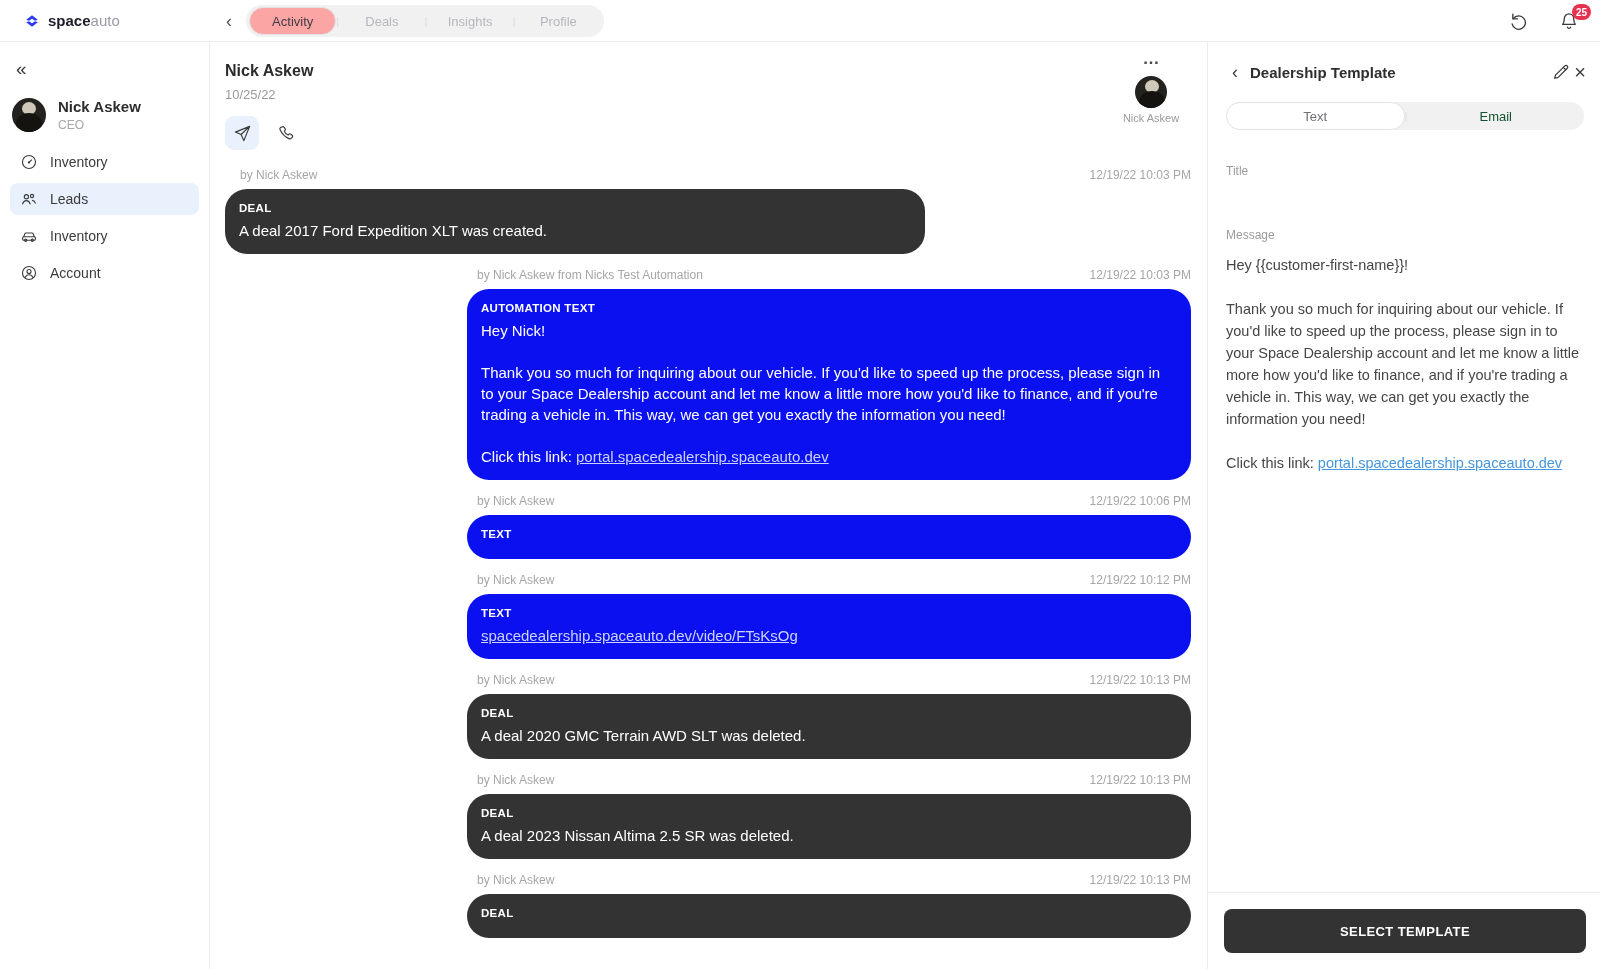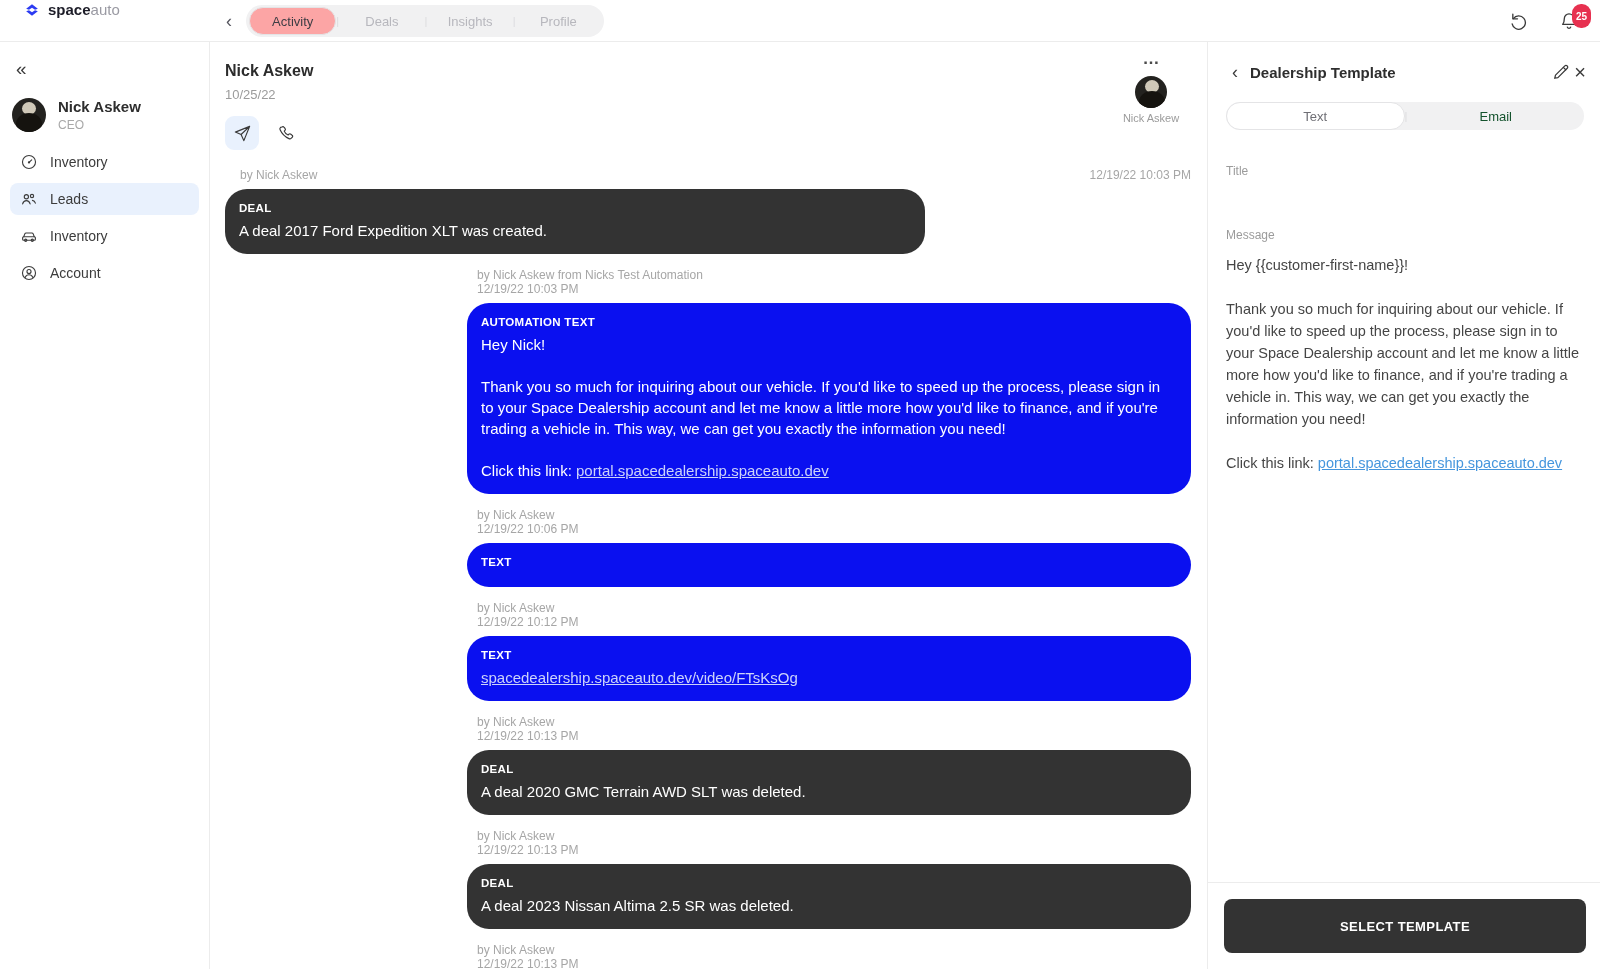--- a/index.html
+++ b/index.html
@@ -1,34 +1,34 @@
 <!DOCTYPE html>
 <html style="--blue: #0a10f0; --dark: #333333; --sel: #e9f1fd; --badge: #e73150; --link: #4596dd;"><head>
 <meta charset="utf-8">
 <style>
   * { margin:0; padding:0; box-sizing:border-box; }
   html,body { width:1600px; height:969px; overflow:hidden; background:#fff;
     font-family:"Liberation Sans", sans-serif; color:#333; }
 
   
-  .topbar { height:42px; border-bottom:1px solid #ececec; display:flex; align-items:flex-start; position:relative; background:#fff; }
+  .topbar { height:42px; border-bottom:1px solid #ececec; display:flex; align-items:center; position:relative; background:#fff; }
   .logo { display:flex; align-items:center; gap:6px; margin-left:22px; }
   .logo svg { width:20px; height:20px; }
   .logo .b1 { font-weight:700; font-size:15px; color:#1d1d28; }
   .logo .b2 { font-weight:400; font-size:15px; color:#9a9aa3; }
   .topbar-center { position:absolute; left:216px; top:5px; display:flex; align-items:center; }
   .back-btn { width:26px; height:30px; border:none; background:transparent; font-size:18px; color:#55555e; cursor:pointer; }
   .pillbar { margin-left:4px; background:#f1f1f2; border-radius:17px; height:32px; display:flex; align-items:center; padding:0 3px; width:358px; }
   .pill { flex:1; height:28px; border:none; background:transparent; border-radius:15px; font-size:13px; color:#b7b7bd; cursor:pointer; font-family:inherit; }
   .pill.active { background:#fca5a5; border:1px solid #e4e4e6; color:#3d3d44; }
   .pill-sep { color:#dcdcdf; font-size:11px; }
   .topbar-right { position:absolute; right:18px; top:0; height:42px; display:flex; align-items:center; gap:24px; }
   .iconbtn { border:none; background:transparent; cursor:pointer; position:relative; width:26px; height:26px; display:flex; align-items:center; justify-content:center; }
   .iconbtn svg { width:20px; height:20px; }
-  .badge { position:absolute; top:-4px; right:-9px; min-width:19px; height:24px; border-radius:9px; background:var(--badge,#e73150); color:#fff; font-size:10px; font-weight:700; display:flex; align-items:center; justify-content:center; padding:0 3px; }
+  .badge { position:absolute; top:-4px; right:-9px; min-width:19px; height:16px; border-radius:9px; background:var(--badge,#e73150); color:#fff; font-size:10px; font-weight:700; display:flex; align-items:center; justify-content:center; padding:0 3px; }
 
   
   .app { display:flex; height:927px; }
 
   
   .sidebar { width:210px; border-right:1px solid #ececec; padding:14px 10px 0 10px; flex:none; }
   .collapse-btn { border:none; background:transparent; font-size:19px; color:#3a3a3a; cursor:pointer; padding:2px 6px; }
   .user-block { display:flex; align-items:center; gap:12px; margin:16px 0 14px 2px; }
   .avatar { width:34px; height:34px; border-radius:50%; background:#23221f; position:relative; overflow:hidden; flex:none; }
   .avatar::before { content:""; position:absolute; top:4px; left:10px; width:14px; height:13px; border-radius:50%; background:#cfc8b8; }
@@ -49,21 +49,21 @@
   .action-btn.selected { background:var(--sel,#e9f1fd); }
   .action-btn svg { width:19px; height:19px; }
   .header-right { position:absolute; right:24px; top:10px; display:flex; flex-direction:column; align-items:center; width:64px; }
   .more-btn { border:none; background:transparent; font-size:17px; font-weight:700; color:#4a4a4a; cursor:pointer; line-height:14px; }
   .header-right .avatar { width:32px; height:32px; margin-top:10px; }
   .avatar-label { font-size:11px; color:#9b9b9b; margin-top:4px; white-space:nowrap; }
 
   .feed-list { padding:0 16px 0 15px; }
   .msg { margin-top:14px; }
   .meta { display:flex; justify-content:space-between; font-size:12px; color:#a6a6a6; padding-left:15px; }
-  .msg.right .meta { padding-left:252px;flex-direction:column; }
+  .msg.right .meta { padding-left:252px; }
   .bubble { margin-top:7px; border-radius:22px; padding:11px 18px 13px 14px; color:#fff; font-size:15px; line-height:21px; }
   .msg.left .bubble { width:700px; }
   .msg.right .bubble { margin-left:242px; }
   .bubble.dark { background:var(--dark,#333333); }
   .bubble.blue { background:var(--blue,#0a10f0); }
   .blabel { font-weight:700; font-size:11.5px; line-height:16px; letter-spacing:.3px; margin-bottom:4px; }
   .bline { min-height:21px; }
   .bubble a { color:#ccd3fa; text-decoration:underline; }
 
   
@@ -76,21 +76,21 @@
   .panel-tabs { margin:16px 2px 0 2px; background:#f1f1f2; border-radius:16px; height:28px; display:flex; align-items:center; }
   .ptab { flex:1; height:28px; border:none; border-radius:15px; background:transparent; font-size:13px; color:#14532d; cursor:pointer; font-family:inherit; }
   .ptab.active { background:#fff; border:1px solid #e4e4e6; color:#6f6f75; }
   .panel-body { margin-top:30px; padding:0 2px; font-size:14.5px; line-height:22px; color:#4a4a4a; }
   .field-label { font-size:12px; color:#9b9b9b; margin-bottom:8px; }
   .field-value { color:#454545; }
   .gap-lg { height:34px; }
   .gap-line { height:22px; }
   .panel-body a { color:var(--link,#4596dd); text-decoration:underline; }
   .panel-footer { position:absolute; left:0; right:0; bottom:0; border-top:1px solid #ececec; padding:16px 14px 16px 16px; }
-  .select-btn { width:100%; height:54px; border:none; border-radius:8px; background:var(--dark,#333333); color:#fff; font-size:13px; font-weight:700; letter-spacing:.4px; cursor:pointer; font-family:inherit; }
+  .select-btn { width:100%; height:44px; border:none; border-radius:8px; background:var(--dark,#333333); color:#fff; font-size:13px; font-weight:700; letter-spacing:.4px; cursor:pointer; font-family:inherit; }
 </style>
 </head>
 <body>
 
 <header class="topbar">
   <div class="logo">
     <svg viewBox="0 0 24 24">
       <path d="M5 10.4 12 5l7 5.4-3.4 1.4L12 9.2l-3.6 2.6z" fill="#2b3bf2"></path>
       <path d="M19 13.6 12 19l-7-5.4 3.4-1.4 3.6 2.6 3.6-2.6z" fill="#2b3bf2"></path>
     </svg>

